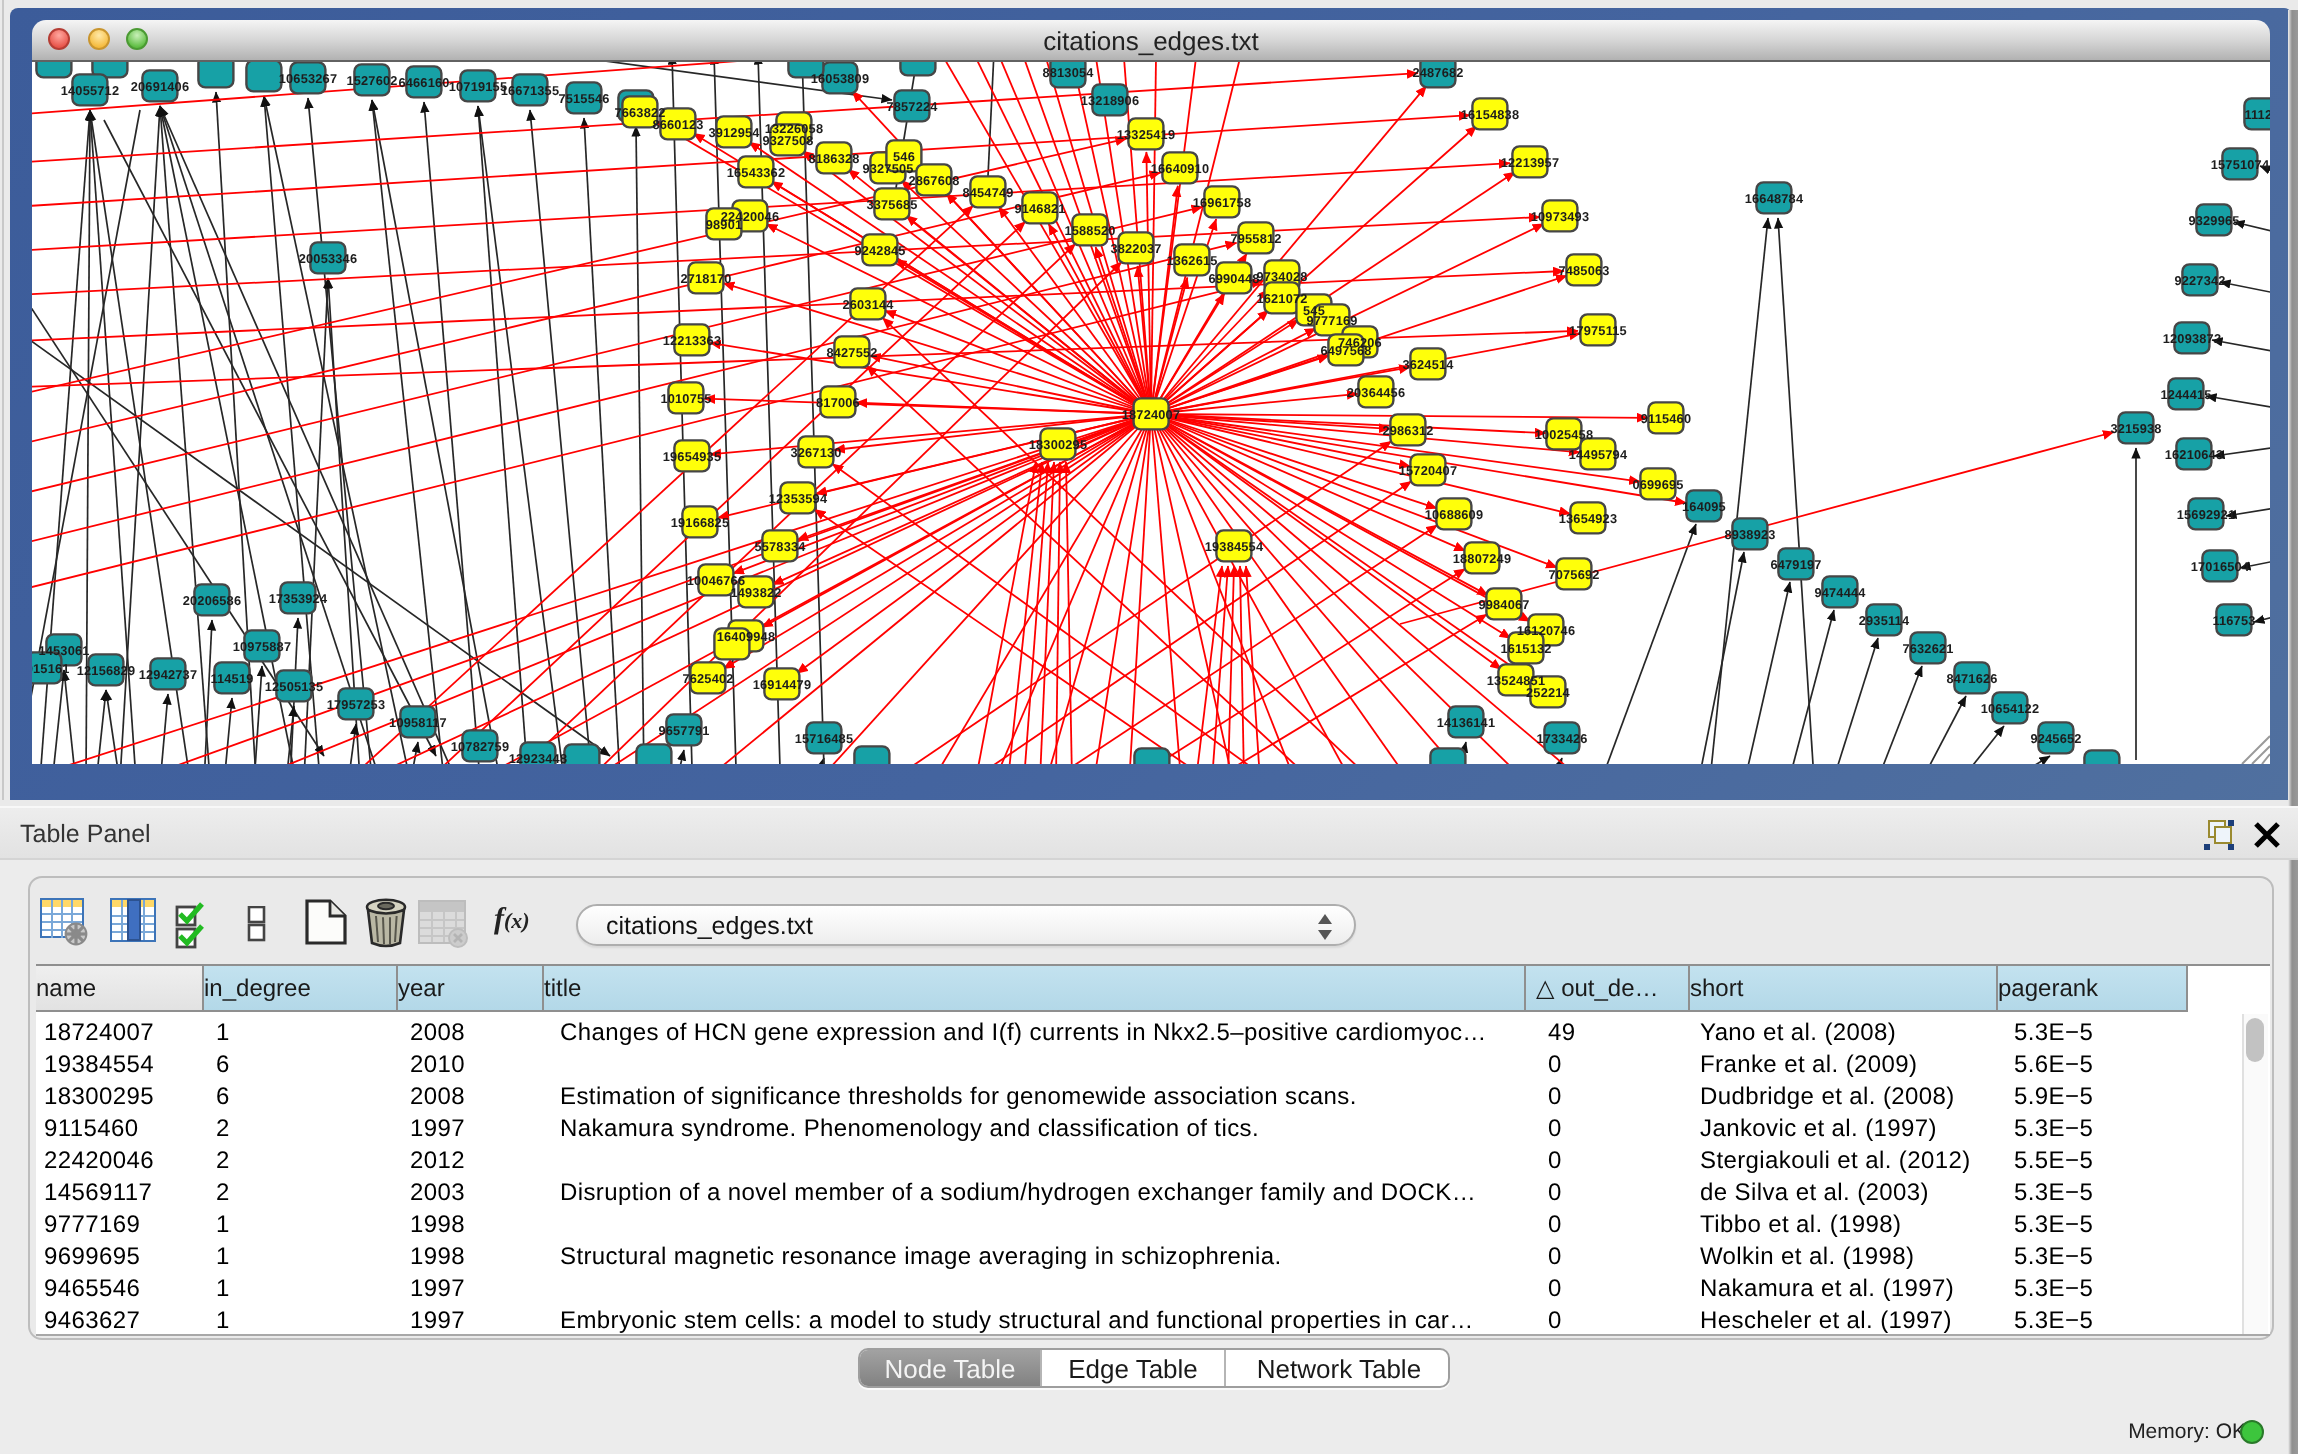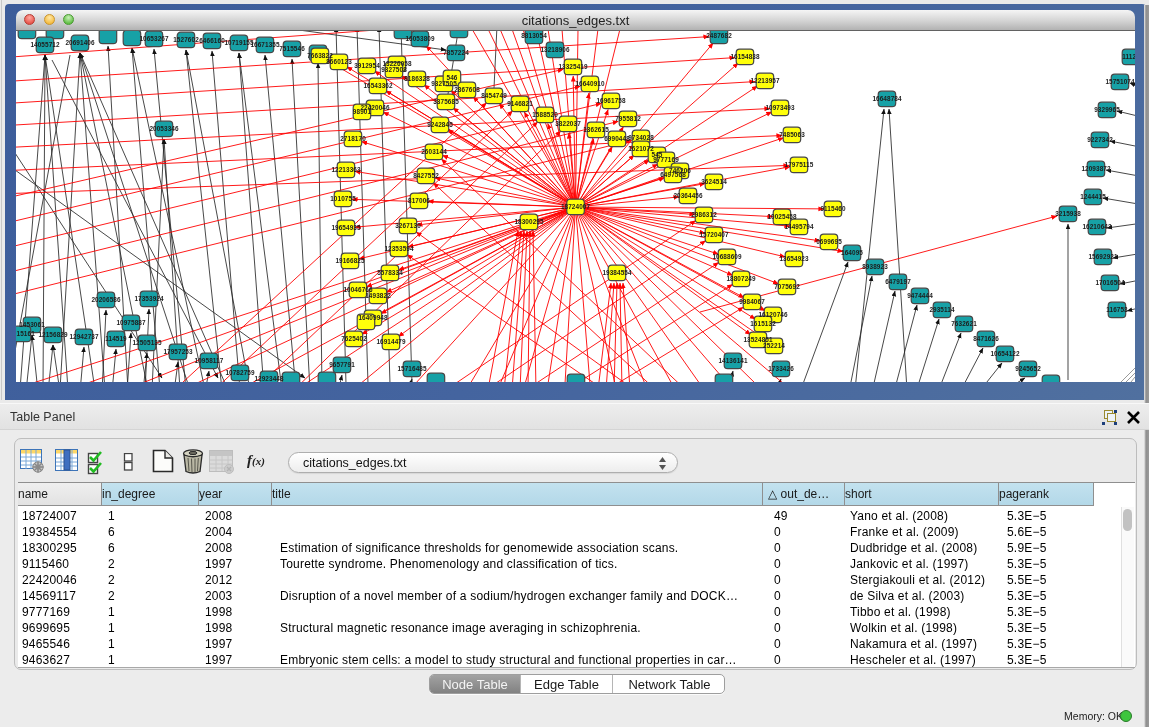--- a/index.html
+++ b/index.html
@@ -625,46 +625,47 @@
 <div class="th" style="left:102px;width:97px">in_degree</div>
 <div class="th" style="left:199px;width:73px">year</div>
 <div class="th" style="left:272px;width:491px">title</div>
 <div class="th" style="left:763px;width:82px;text-align:left;padding-left:5px">△ out_de…</div>
 <div class="th" style="left:845px;width:154px">short</div>
 <div class="th" style="left:999px;width:95px">pagerank</div>
 <div class="tr" style="top:508px">
     <span style="left:4px">18724007</span>
     <span style="left:90px">1</span>
     <span style="left:187px">2008</span>
+    <span style="left:262px">Changes of HCN gene expression and I(f) currents in Nkx2.5–positive cardiomyoc…</span>
     <span style="left:756px">49</span>
     <span style="left:832px">Yano et al. (2008)</span>
     <span style="left:989px">5.3E−5</span>
   </div>
 <div class="tr" style="top:524px">
     <span style="left:4px">19384554</span>
     <span style="left:90px">6</span>
-    <span style="left:187px">2004</span>
+    <span style="left:187px">2010</span>
     <span style="left:756px">0</span>
     <span style="left:832px">Franke et al. (2009)</span>
     <span style="left:989px">5.6E−5</span>
   </div>
 <div class="tr" style="top:540px">
     <span style="left:4px">18300295</span>
     <span style="left:90px">6</span>
     <span style="left:187px">2008</span>
     <span style="left:262px">Estimation of significance thresholds for genomewide association scans.</span>
     <span style="left:756px">0</span>
     <span style="left:832px">Dudbridge et al. (2008)</span>
     <span style="left:989px">5.9E−5</span>
   </div>
 <div class="tr" style="top:556px">
     <span style="left:4px">9115460</span>
     <span style="left:90px">2</span>
     <span style="left:187px">1997</span>
-    <span style="left:262px">Tourette syndrome. Phenomenology and classification of tics.</span>
+    <span style="left:262px">Nakamura syndrome. Phenomenology and classification of tics.</span>
     <span style="left:756px">0</span>
     <span style="left:832px">Jankovic et al. (1997)</span>
     <span style="left:989px">5.3E−5</span>
   </div>
 <div class="tr" style="top:572px">
     <span style="left:4px">22420046</span>
     <span style="left:90px">2</span>
     <span style="left:187px">2012</span>
     <span style="left:756px">0</span>
     <span style="left:832px">Stergiakouli et al. (2012)</span>

